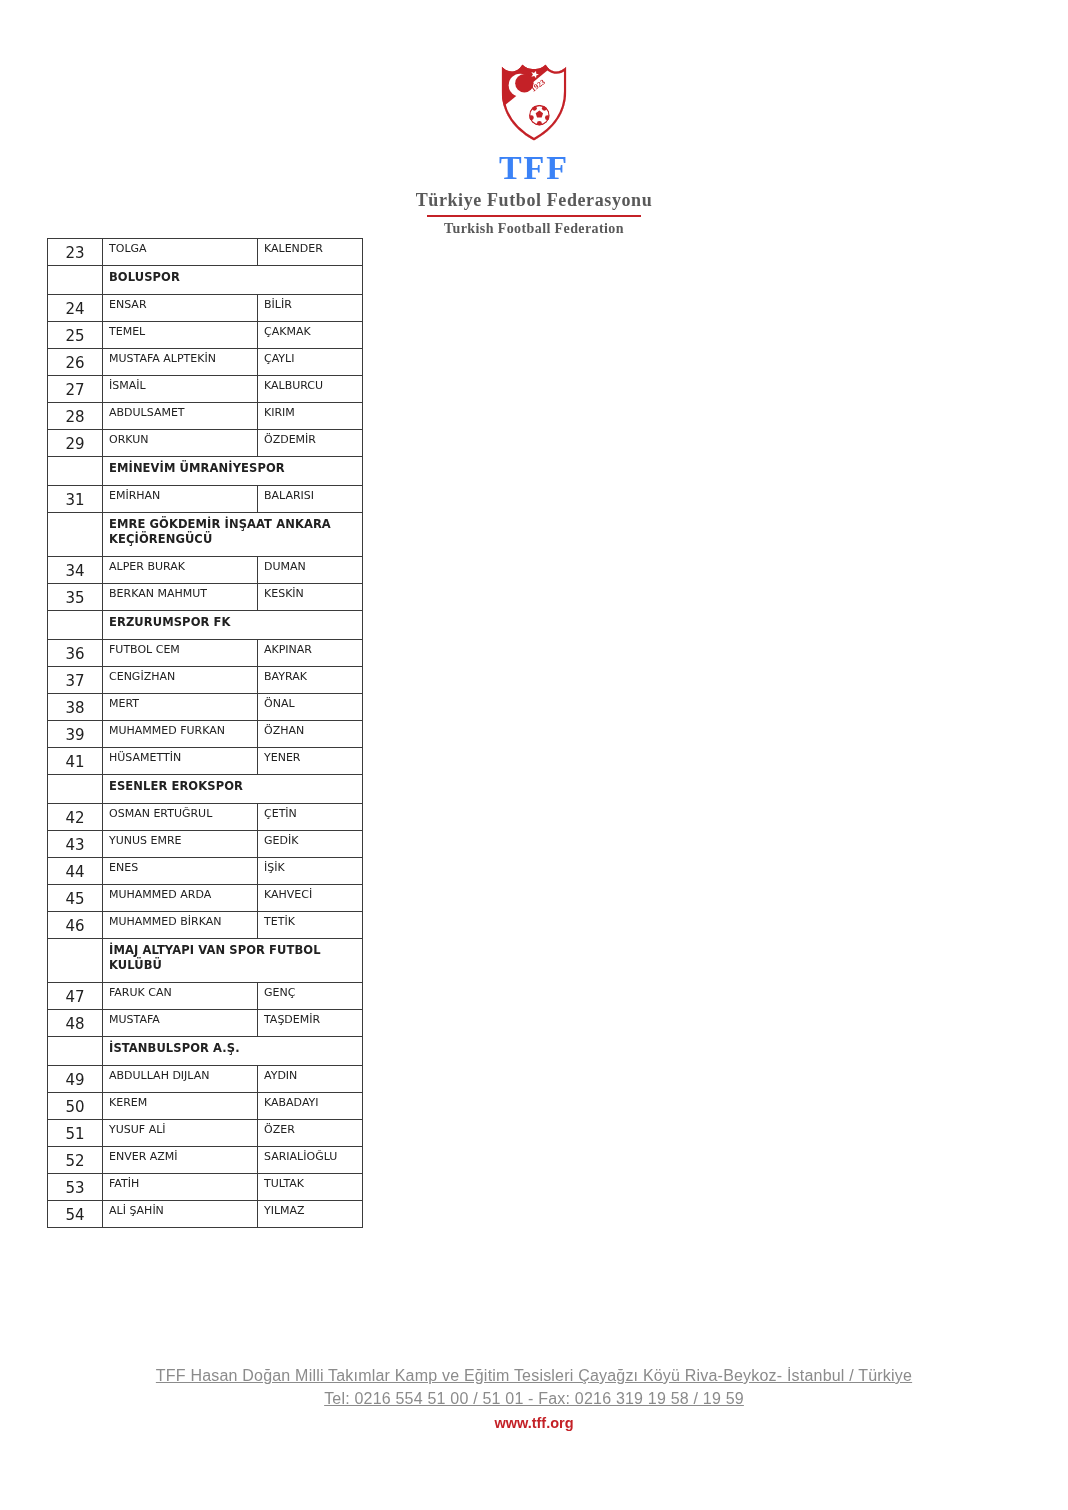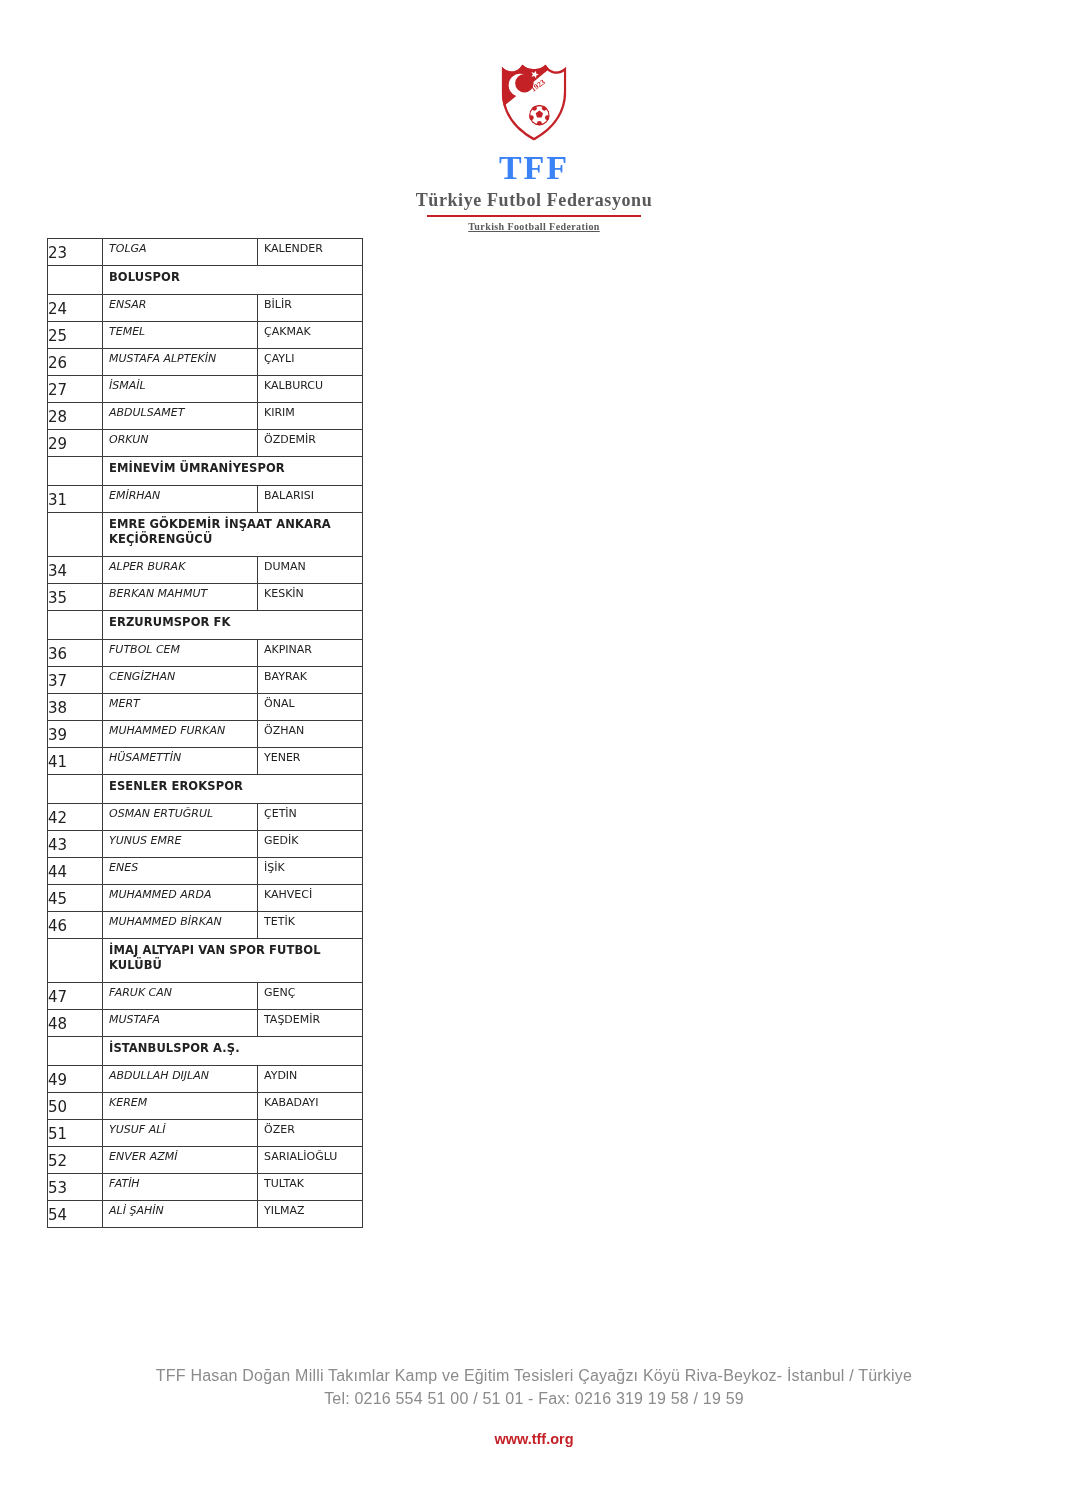--- a/index.html
+++ b/index.html
@@ -40,48 +40,47 @@
     margin-top:3px;
   }
   .tff-line{
     width:214px;height:2px;
     background:#C42127;
     margin:4px auto 4px auto;
   }
   .tff-name-en{
     font-family:"Liberation Serif", serif;
     font-weight:bold;
-    font-size:10px;
+    font-size:14px;
     letter-spacing:0.4px;
     color:#595959;
-    text-decoration:underline;
   }
 
   
   table.roster{
     position:absolute;
     left:47px;
     top:238px;
     width:299px;
     border-collapse:collapse;
     table-layout:fixed;
   }
   table.roster td{
     border:1px solid #3b3b3b;
     color:#212121;
     box-sizing:border-box;
   }
   td.num{
     width:55px;
-    text-align:left;
+    text-align:center;
     vertical-align:middle;
     font-size:15px;
     padding:2px 0 0 0;
   }
-  td.fname{width:155px;font-style:italic;}
+  td.fname{width:155px;}
   td.lname{width:105px;}
   td.fname, td.lname{
     font-size:11px;
     vertical-align:top;
     padding:3px 6px 10px 6px;
     height:26px;
   }
   td.club{
     font-size:11.5px;
     font-weight:bold;
@@ -94,31 +93,32 @@
 
   
   .footer{
     position:absolute;
     top:1364px;
     left:0;
     width:1068px;
     text-align:center;
     color:#8b8b8b;
     font-family:"Liberation Sans", sans-serif;
+    text-decoration:underline;
   }
   .footer .address, .footer .phone{
     font-size:16px;
     line-height:23px;
     letter-spacing:0.2px;
   }
   .footer .web{
     font-size:14.5px;
     font-weight:bold;
     color:#C42127;
-    margin-top:21px;
+    margin-top:5px;
     display:inline-block;
     cursor:pointer;
   }
 </style>
 </head>
 <body>
 
 <div class="page">
 
   <div class="logo-block">

